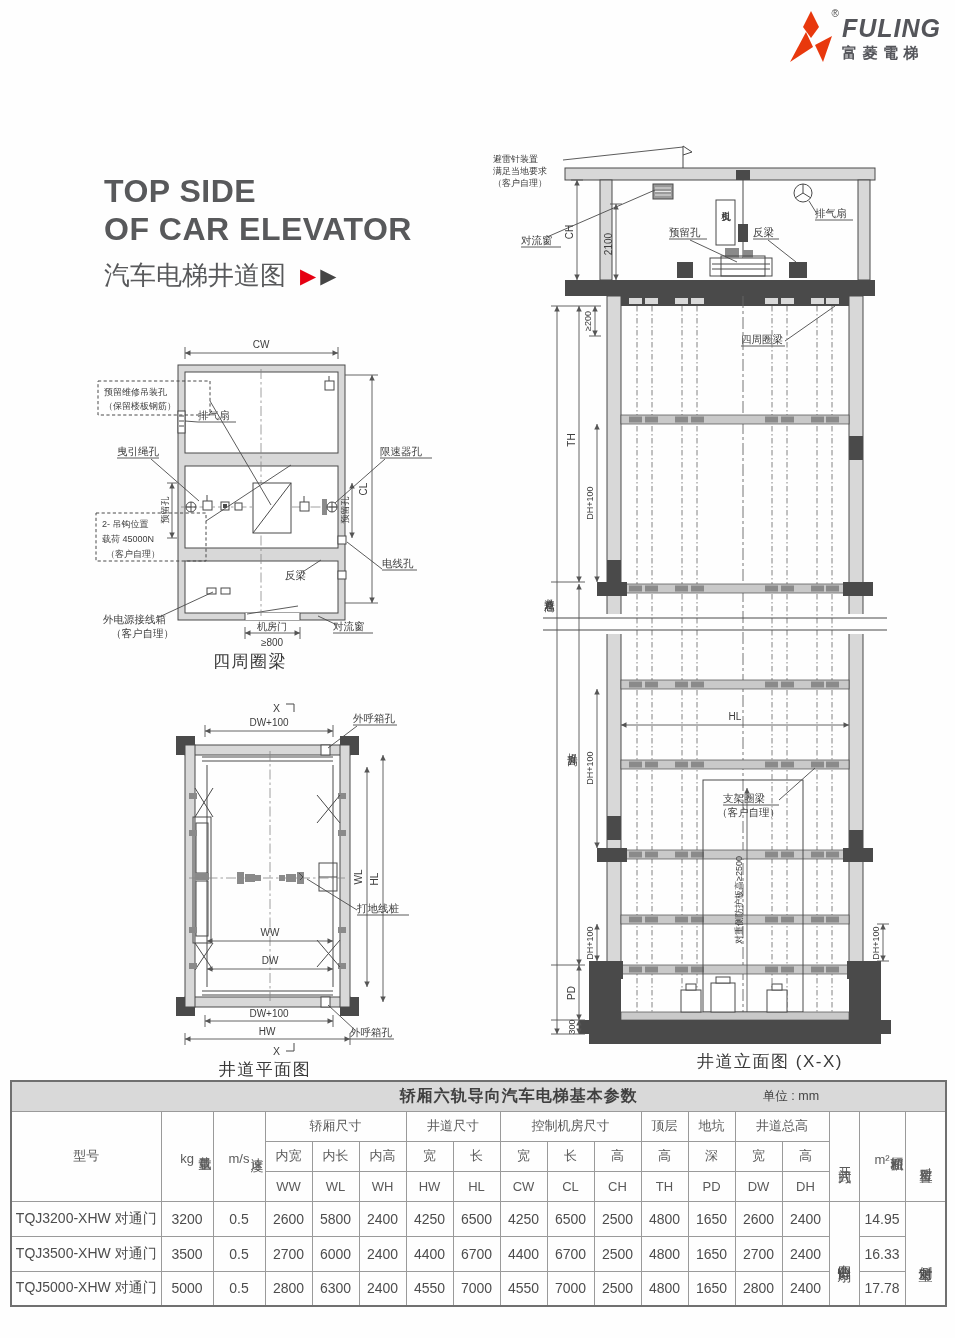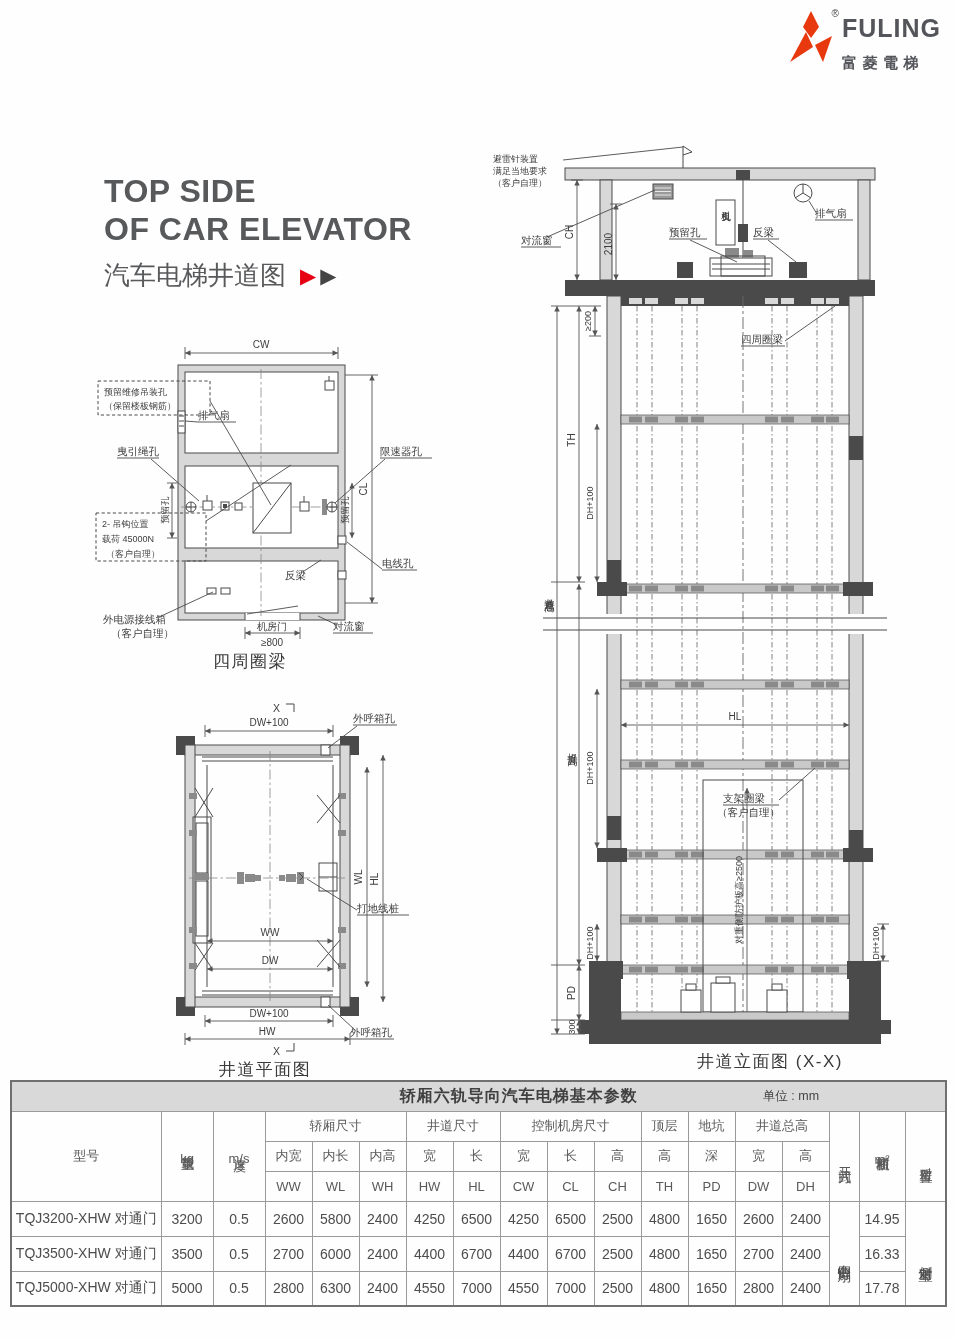--- a/index.html
+++ b/index.html
@@ -5,22 +5,22 @@
   * { margin:0; padding:0; box-sizing:border-box; }
   html,body { background:#fff; }
   body { font-family:"Liberation Sans","DejaVu Sans",sans-serif; color:#3d3d3d; }
   .page { position:relative; width:955px; height:1338px; background:#fefefe; overflow:hidden; }
 
   
   .logo { position:absolute; top:10px; right:14px; display:flex; align-items:flex-start; gap:7px; }
   .logo-mark { position:relative; width:48px; height:54px; }
   .logo-reg { position:absolute; top:-2px; right:-4px; font-size:10px; color:#4a4a4a; }
   .logo-text { padding-top:6px; }
-  .logo-en { font-size:25px; font-weight:800; color:#54555a; letter-spacing:1px; line-height:24px; }
-  .logo-cn { font-size:15px; font-weight:bold; color:#54555a; letter-spacing:5.5px; margin-top:14px; }
+  .logo-en { font-size:25px; font-weight:800; color:#54555a; letter-spacing:1px; line-height:24px;font-style:italic; }
+  .logo-cn { font-size:15px; font-weight:bold; color:#54555a; letter-spacing:5.5px; margin-top:4px; }
 
   
   .main-title { position:absolute; left:104px; top:136px;margin-top:36px; }
   .mt-line { font-size:32px; font-weight:bold; color:#58595b; line-height:38px; letter-spacing:0.5px; }
   .mt-sub { margin-top:10px; font-size:26px; color:#58595b; display:flex; align-items:center; gap:4px; }
   .mt-sub .arr { font-size:21px; line-height:26px; }
   .arr-red { color:#e60012; margin-left:10px; }
   .arr-dark { color:#454545; }
 
   
@@ -53,21 +53,21 @@
   table.params td { border:1px solid #9a9a9a; text-align:center; vertical-align:middle; color:#5a5a5a; font-size:13px; padding:1px; }
   td.titlecell { background:#d9d9d9; padding:0 8px; height:30px; }
   .tbar { display:flex; align-items:center; width:100%; }
   .tbar .tsp { flex:1; }
   .ttitle { font-size:16px; font-weight:bold; color:#404040; letter-spacing:1px; flex:0 0 auto; margin-left:80px; }
   .tunit { flex:1; text-align:center; font-size:12.5px; color:#454545; }
   tr.hrow td { height:30px; }
   tr.datarow td { height:35px; font-size:14px; color:#4d4d4d; }
   td.model { text-align:center; font-weight:normal; color:#3b3b3b; font-size:14px; }
   .vtxt { writing-mode:vertical-rl; text-orientation:upright; letter-spacing:1px; display:inline-block; line-height:1.1; }
-  .vwrap { display:flex; flex-direction:column; align-items:center; gap:2px; }
+  .vwrap { display:flex; flex-direction:column; gap:2px; }
 </style>
 </head>
 <body>
 
 <div class="page">
 
   <div class="logo">
     <div class="logo-mark">
       <svg width="48" height="54" viewBox="0 0 48 54">
         <path d="M24,1 L32,17 L24,28 L16,17 Z" fill="#e8380d"></path>

